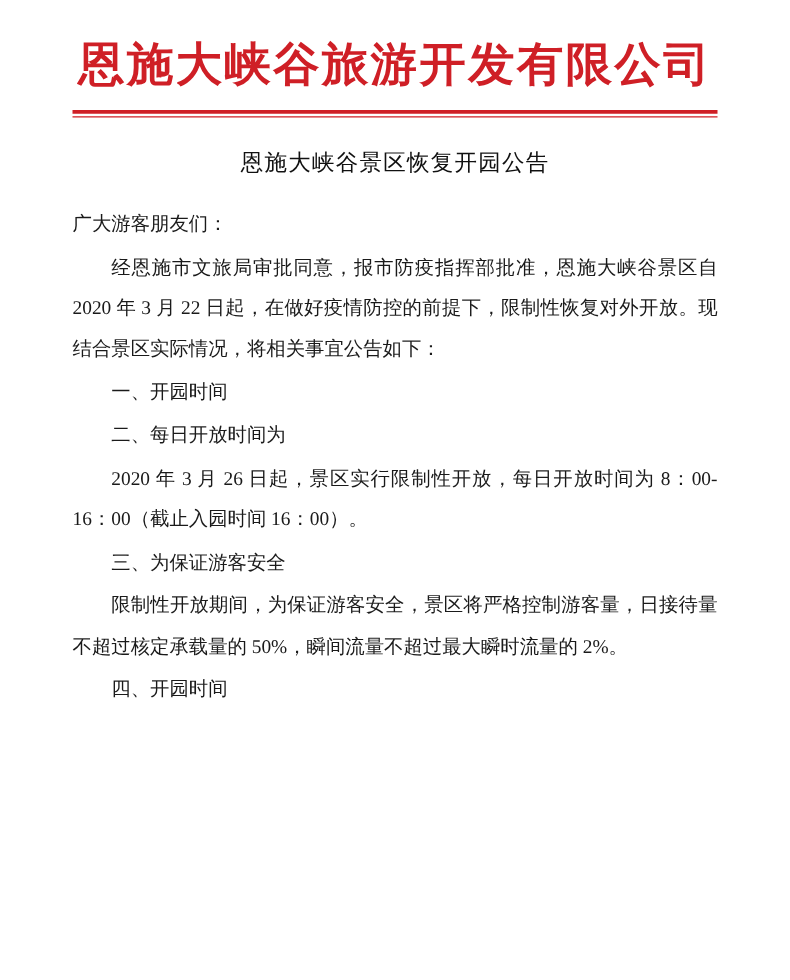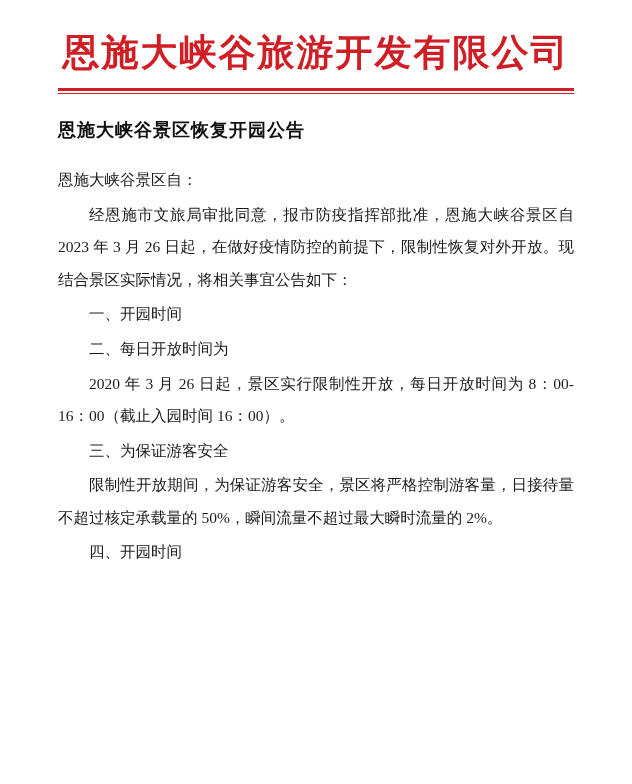--- a/index.html
+++ b/index.html
@@ -45,22 +45,22 @@
   }
   .rule-gap {
     height: 2px;
   }
   .rule-thin {
     height: 1px;
     background: #cf1f26;
     width: 100%;
   }
   .doc-title {
-    text-align: left;
-    font-weight: bold;
+    text-align: center;
+    font-weight: normal;
     font-size: 18px;
     letter-spacing: 1px;
     margin-top: 24px;
     margin-bottom: 6px;
     color: #111111;
   }
   .body-text {
     margin-top: 22px;
     font-size: 15.5px;
     line-height: 2.1;
@@ -92,22 +92,22 @@
 
   <div class="rules">
     <div class="rule-thick"></div>
     <div class="rule-gap"></div>
     <div class="rule-thin"></div>
   </div>
 
   <div class="doc-title">恩施大峡谷景区恢复开园公告</div>
 
   <div class="body-text">
-    <p class="para no-indent">恩施大峡谷景区自：</p>
-    <p class="para indent-2">经恩施市文旅局审批同意，报市防疫指挥部批准，恩施大峡谷景区自 2023 年 3 月 26 日起，在做好疫情防控的前提下，限制性恢复对外开放。现结合景区实际情况，将相关事宜公告如下：</p>
+    <p class="para no-indent">广大游客朋友们：</p>
+    <p class="para indent-2">经恩施市文旅局审批同意，报市防疫指挥部批准，恩施大峡谷景区自 2020 年 3 月 22 日起，在做好疫情防控的前提下，限制性恢复对外开放。现结合景区实际情况，将相关事宜公告如下：</p>
     <p class="para indent-2">一、开园时间</p>
     <p class="para indent-2">二、每日开放时间为</p>
     <p class="para indent-2">2020 年 3 月 26 日起，景区实行限制性开放，每日开放时间为 8：00-16：00（截止入园时间 16：00）。</p>
     <p class="para indent-2">三、为保证游客安全</p>
     <p class="para indent-2">限制性开放期间，为保证游客安全，景区将严格控制游客量，日接待量不超过核定承载量的 50%，瞬间流量不超过最大瞬时流量的 2%。</p>
     <p class="para indent-2">四、开园时间</p>
   </div>
 
 </div>
 

